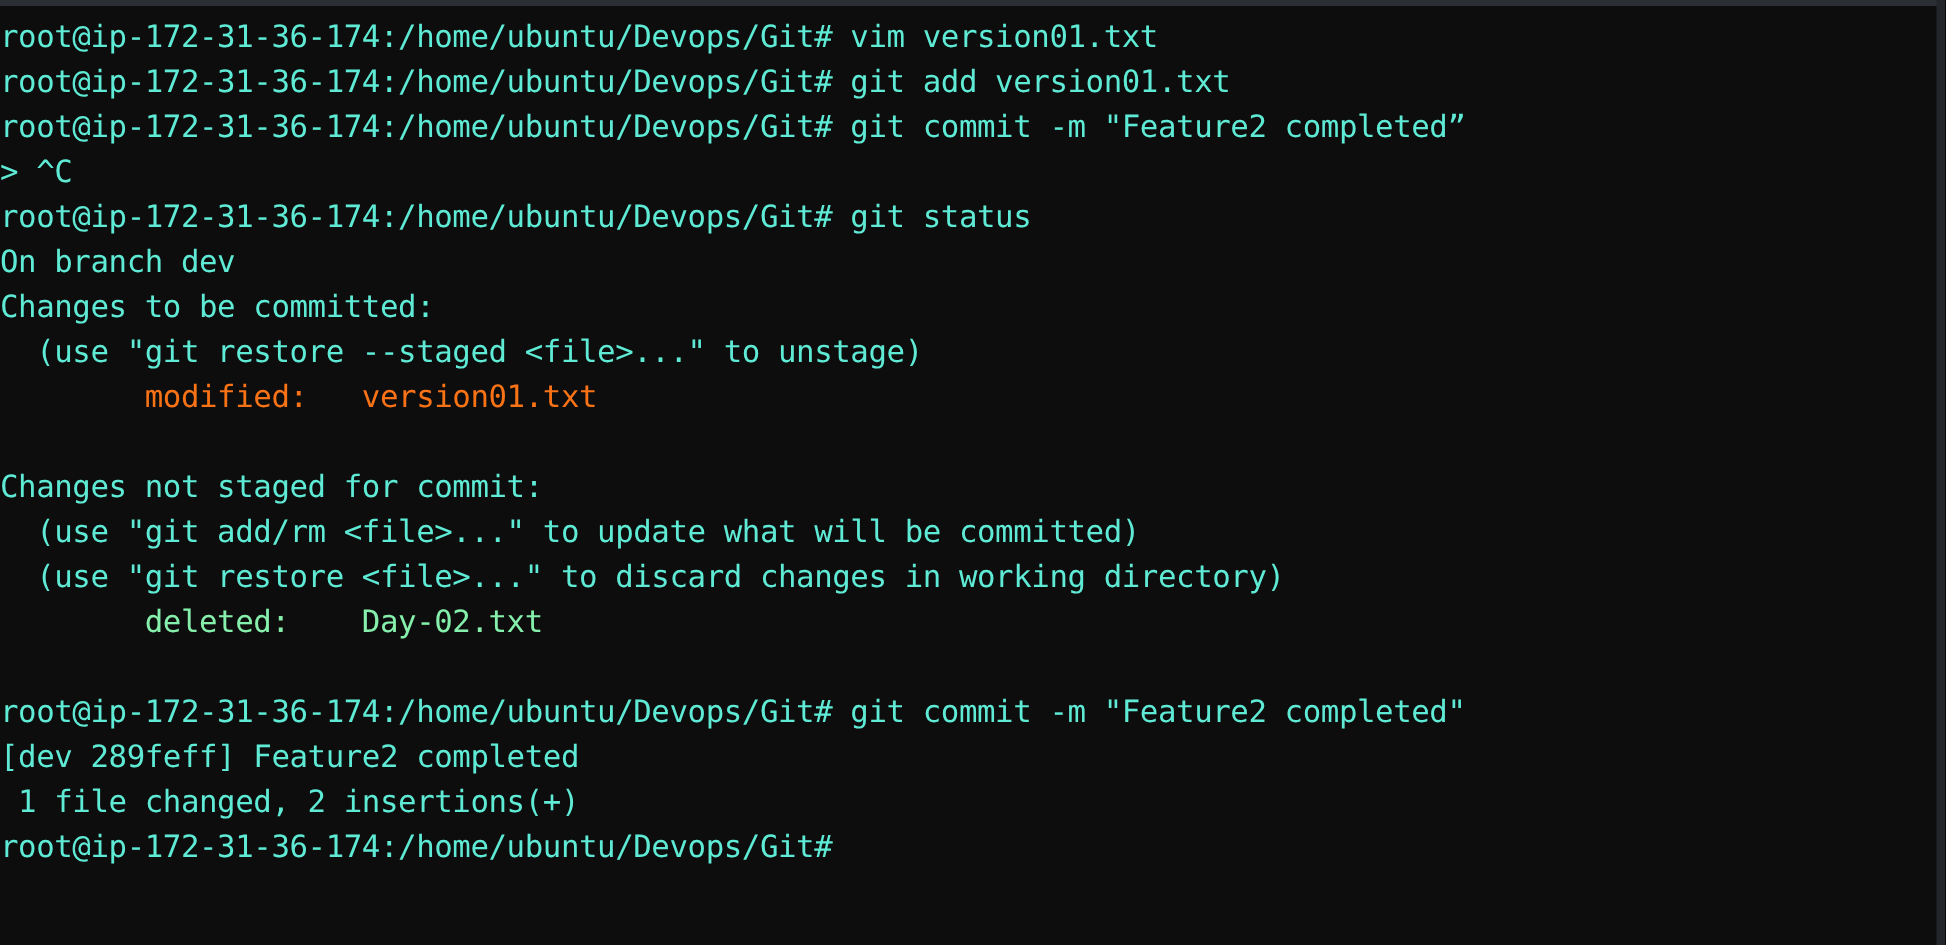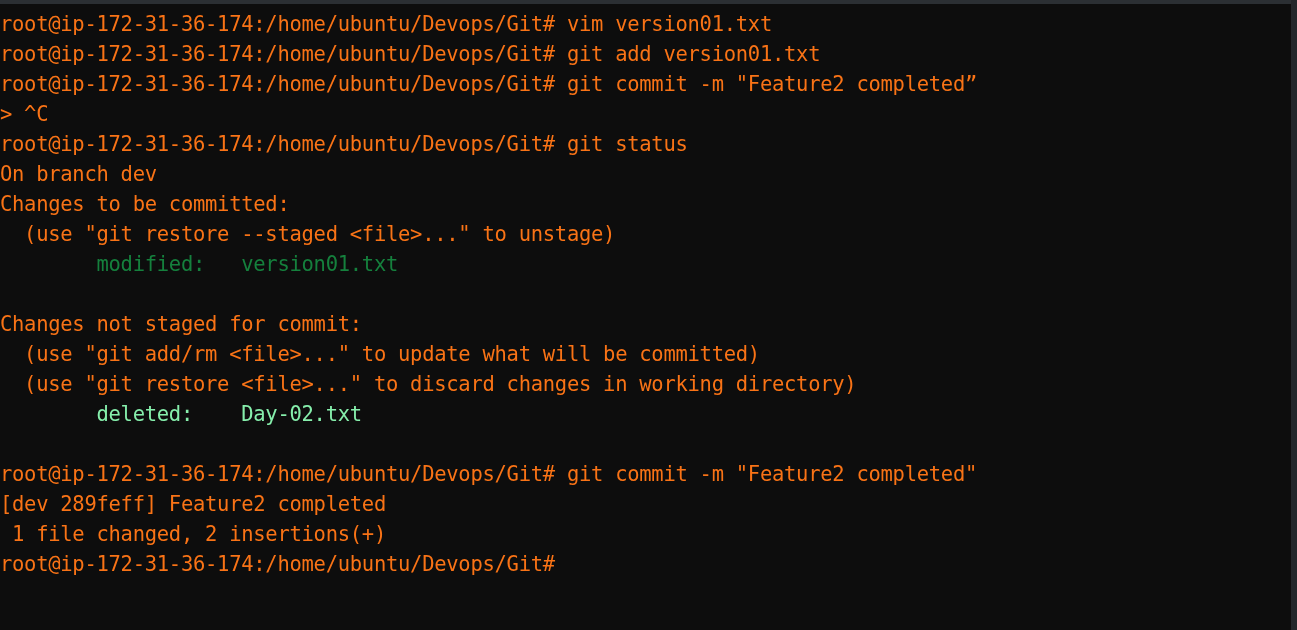--- a/index.html
+++ b/index.html
@@ -41,23 +41,23 @@
     font-size: 20.5px;
     line-height: 30px;
     color: #e8e8e8;
     white-space: pre;
     letter-spacing: -0.28px;
   }
   .line {
     height: 30px;
     white-space: pre;
   }
-  .seg-green { color: #15803d; margin-top: 37px; }
+  .seg-green { color: #f97316; margin-top: 37px; }
   .seg-red   { color: #86efac; }
-  .seg-default { color: #f97316; }
+  .seg-default { color: #5eead4; }
 </style>
 </head>
 <body>
 
 <div id="terminal">
   <div id="edge-top"></div>
   <div id="edge-right"></div>
   <div id="screen"><div class="line"><span class="seg-default">root@ip-172-31-36-174:/home/ubuntu/Devops/Git# vim version01.txt</span></div><div class="line"><span class="seg-default">root@ip-172-31-36-174:/home/ubuntu/Devops/Git# git add version01.txt</span></div><div class="line"><span class="seg-default">root@ip-172-31-36-174:/home/ubuntu/Devops/Git# git commit -m "Feature2 completed”</span></div><div class="line"><span class="seg-default">&gt; ^C</span></div><div class="line"><span class="seg-default">root@ip-172-31-36-174:/home/ubuntu/Devops/Git# git status</span></div><div class="line"><span class="seg-default">On branch dev</span></div><div class="line"><span class="seg-default">Changes to be committed:</span></div><div class="line"><span class="seg-default">  (use "git restore --staged &lt;file&gt;..." to unstage)</span></div><div class="line"><span class="seg-green">        modified:   version01.txt</span></div><div class="line"><span class="seg-default"></span></div><div class="line"><span class="seg-default">Changes not staged for commit:</span></div><div class="line"><span class="seg-default">  (use "git add/rm &lt;file&gt;..." to update what will be committed)</span></div><div class="line"><span class="seg-default">  (use "git restore &lt;file&gt;..." to discard changes in working directory)</span></div><div class="line"><span class="seg-red">        deleted:    Day-02.txt</span></div><div class="line"><span class="seg-default"></span></div><div class="line"><span class="seg-default">root@ip-172-31-36-174:/home/ubuntu/Devops/Git# git commit -m "Feature2 completed"</span></div><div class="line"><span class="seg-default">[dev 289feff] Feature2 completed</span></div><div class="line"><span class="seg-default"> 1 file changed, 2 insertions(+)</span></div><div class="line"><span class="seg-default">root@ip-172-31-36-174:/home/ubuntu/Devops/Git#</span></div></div>
 </div>
 

